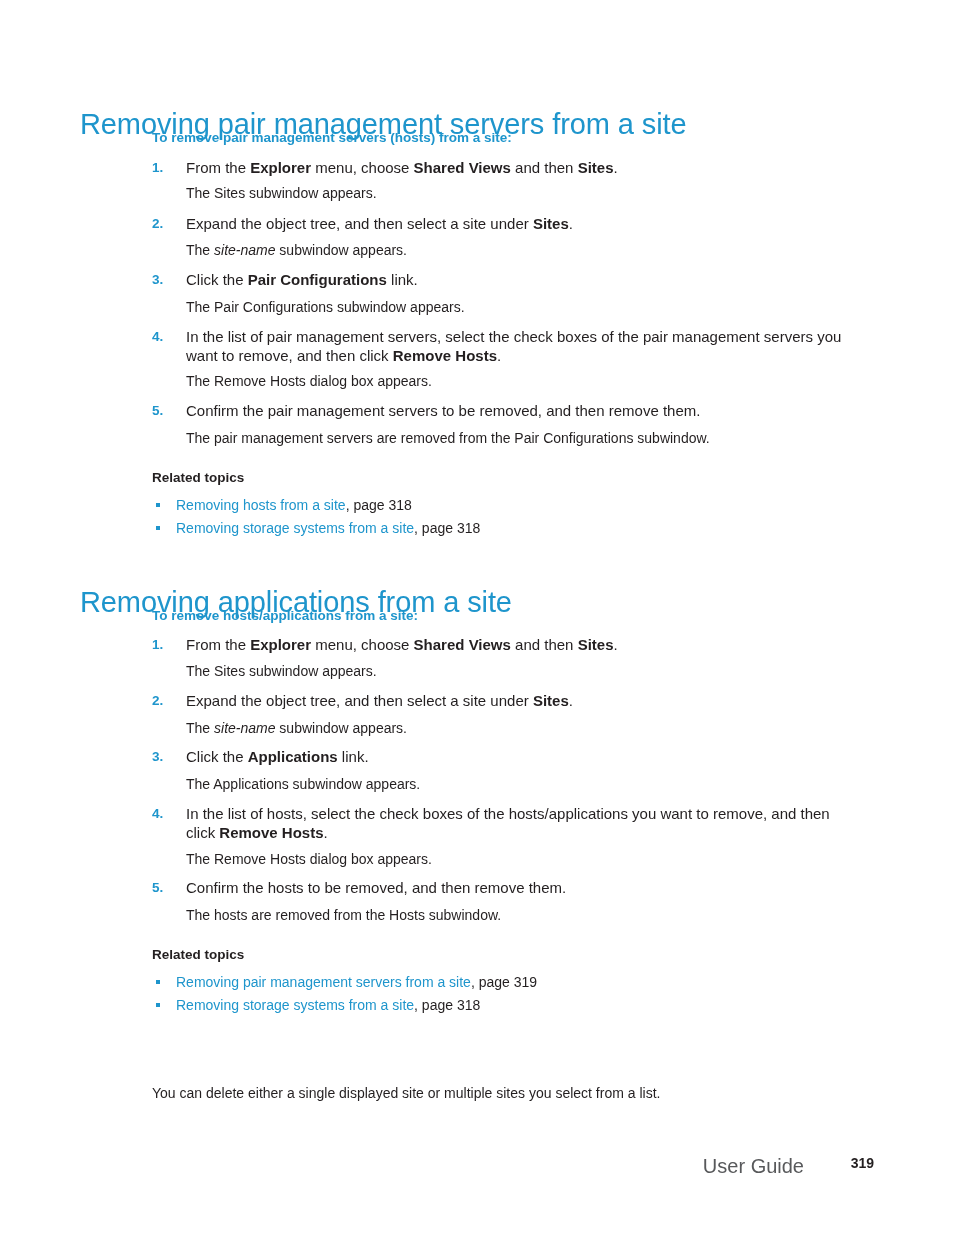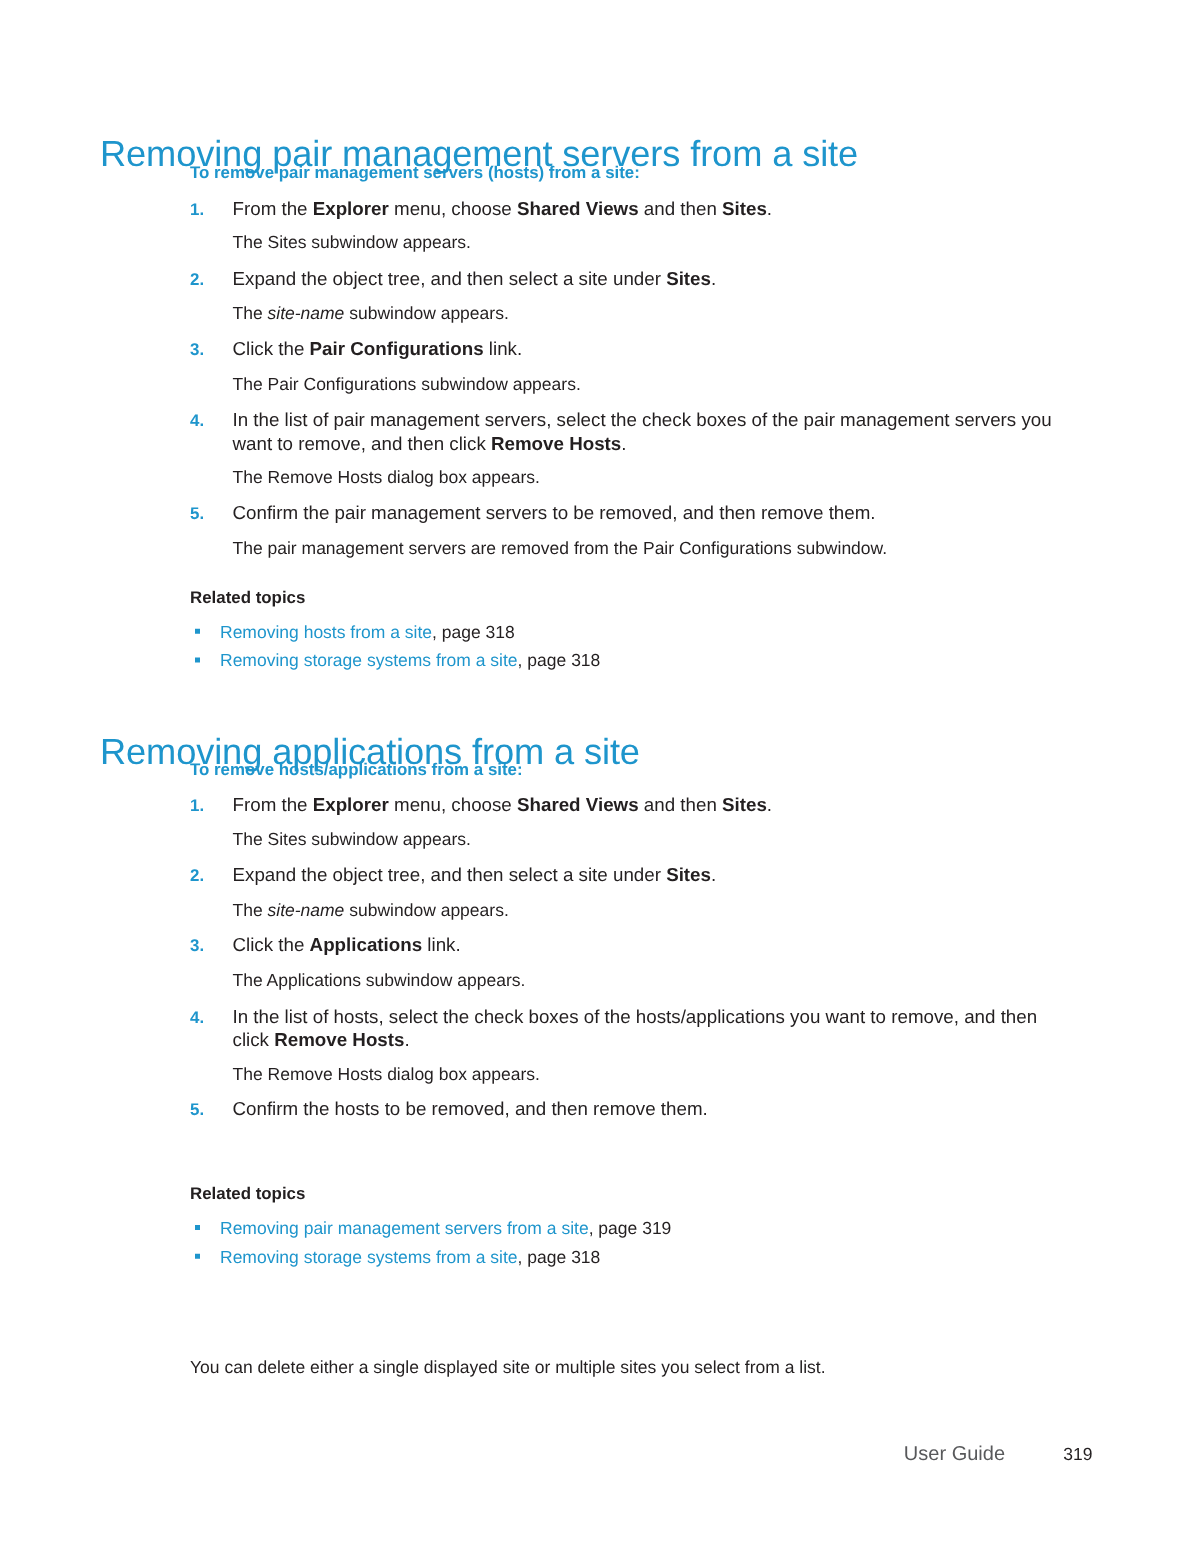--- a/index.html
+++ b/index.html
@@ -123,31 +123,32 @@
     position: absolute;
     top: 1145px;
     left: 0;
     width: 954px;
     height: 22px;
   }
   .footer .label {
     position: absolute;
     right: 150px;
     top: 0;
-    font-size: 16px;
+    font-size: 20px;
     color: #58595b;
     white-space: nowrap;
   }
   .footer .pageno {
     position: absolute;
     right: 80px;
     top: 0;
     font-size: 14px;
     color: #231f20;
     white-space: nowrap;
+    font-weight: bold;
   }
 </style>
 </head>
 <body>
 
 <div class="page">
 
   <h1 class="h1" style="top:78px">Removing pair management servers from a site</h1>
 
   <div class="h2" style="top:120px">To remove pair management servers (hosts) from a site:</div>
@@ -218,20 +219,21 @@
   <div class="step" style="top:794px; width:690px">
     <span class="num">4.</span>
     <span class="txt"><span>In the list of hosts, select the check boxes of the hosts/applications you want to remove, and then click </span><b>Remove Hosts</b><span>.</span></span>
   </div>
   <div class="result" style="top:840px"><span>The Remove Hosts dialog box appears.</span></div>
 
   <div class="step" style="top:868px">
     <span class="num">5.</span>
     <span class="txt"><span>Confirm the hosts to be removed, and then remove them.</span></span>
   </div>
+  <div class="result" style="top:896px"><span>The hosts are removed from the Hosts subwindow.</span></div>
 
   <div class="rel-label" style="top:936px">Related topics</div>
 
   <div class="bullet-row" style="top:963px">
     <span class="dot"></span>
     <a class="link" href="#">Removing pair management servers from a site</a><span class="pg">, page 319</span>
   </div>
   <div class="bullet-row" style="top:986px">
     <span class="dot"></span>
     <a class="link" href="#">Removing storage systems from a site</a><span class="pg">, page 318</span>

